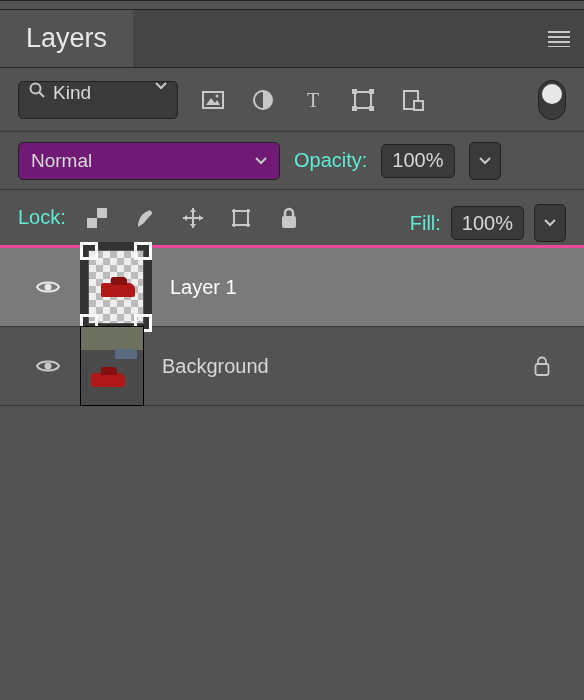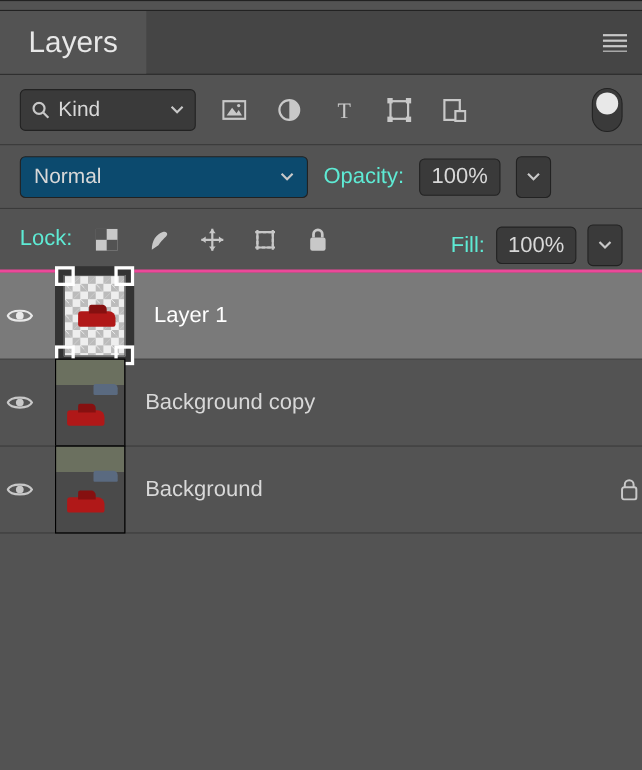--- a/index.html
+++ b/index.html
@@ -51,21 +51,21 @@
   .filter-row {
     height: 64px;
     display: flex;
     align-items: center;
     padding: 0 18px;
     gap: 22px;
     border-bottom: 1px solid #3a3a3a;
   }
   .kind-dd {
     display: flex;
-    align-items: center;
+    align-items: flex-start;
     background: #3a3a3a;
     border: 1px solid #222;
     border-radius: 5px;
     height: 38px;
     width: 160px;
     padding: 0 10px;
     gap: 8px;
   }
   .kind-dd .chev { margin-left: auto; }
   .filter-icons { display: flex; gap: 24px; align-items: center; }
@@ -87,21 +87,21 @@
   .blend-row {
     height: 58px;
     display: flex;
     align-items: center;
     padding: 0 18px;
     gap: 14px;
     border-bottom: 1px solid #3a3a3a;
   }
   .blend-dd {
     display: flex; align-items: center;
-    background: #0c4a6e;
+    background: #701a75;
     border: 1px solid #222;
     border-radius: 5px;
     height: 38px;
     width: 262px;
     padding: 0 12px;
   }
   .blend-dd .chev { margin-left: auto; }
   .label { color: #5eead4; font-size: 20px; }
   .pct-box {
     background: #3a3a3a;
@@ -129,21 +129,21 @@
     border-bottom: 3px solid #ec4899;
   }
   .lock-icons { display:flex; gap:22px; align-items:center; }
   .fill-group { margin-left:auto; display:flex; align-items:center; gap:10px;margin-top:11px;}
 
   .layers-list { }
   .layer {
     display:flex; align-items:center;
     height: 79px;
     border-bottom: 1px solid #3a3a3a;
-    padding: 0 4px;
+    padding: 0 34px;
     gap: 18px;
   }
   .layer.selected { background: #7a7a7a; color: #fff; }
   .vis { width: 28px; display:flex; justify-content:center; }
   .thumb {
     width: 64px; height: 80px;
     background: #333;
     position: relative;
     display:flex; align-items:center; justify-content:center;
     flex-shrink: 0;
@@ -356,49 +356,34 @@
       <div class="corners">
           <div class="tl"></div>
           <div class="tr"></div>
           <div class="bl"></div>
           <div class="br"></div>
         </div>
     </div>
     <div class="layer-name">Layer 1</div>
   </div>
 
+
   <div class="layer">
     <div class="vis">
       <svg width="24" height="16" viewBox="0 0 24 16">
           <path d="M1 8 C4 2 20 2 23 8 C20 14 4 14 1 8 Z" stroke="#c8c8c8" stroke-width="2" fill="none"></path>
           <circle cx="12" cy="8" r="3.5" fill="#c8c8c8"></circle>
         </svg>
     </div>
     <div class="thumb">
       <div class="photo">
         <div class="car-blue"></div>
         <div class="car-red"></div>
       </div>
     </div>
-    <div class="layer-name">Background copy</div>
-  </div>
-
-  <div class="layer">
-    <div class="vis">
-      <svg width="24" height="16" viewBox="0 0 24 16">
-          <path d="M1 8 C4 2 20 2 23 8 C20 14 4 14 1 8 Z" stroke="#c8c8c8" stroke-width="2" fill="none"></path>
-          <circle cx="12" cy="8" r="3.5" fill="#c8c8c8"></circle>
-        </svg>
-    </div>
-    <div class="thumb">
-      <div class="photo">
-        <div class="car-blue"></div>
-        <div class="car-red"></div>
-      </div>
-    </div>
     <div class="layer-name">Background</div>
     <div class="lock-end">
       <svg width="16" height="20" viewBox="0 0 16 20">
           <rect x="1.5" y="8" width="13" height="11" rx="2" stroke="#c8c8c8" stroke-width="1.8" fill="none"></rect>
           <path d="M4 8 V5.5 a4 4 0 0 1 8 0 V8" stroke="#c8c8c8" stroke-width="1.8" fill="none"></path>
         </svg>
     </div>
   </div>
 
 </div>

